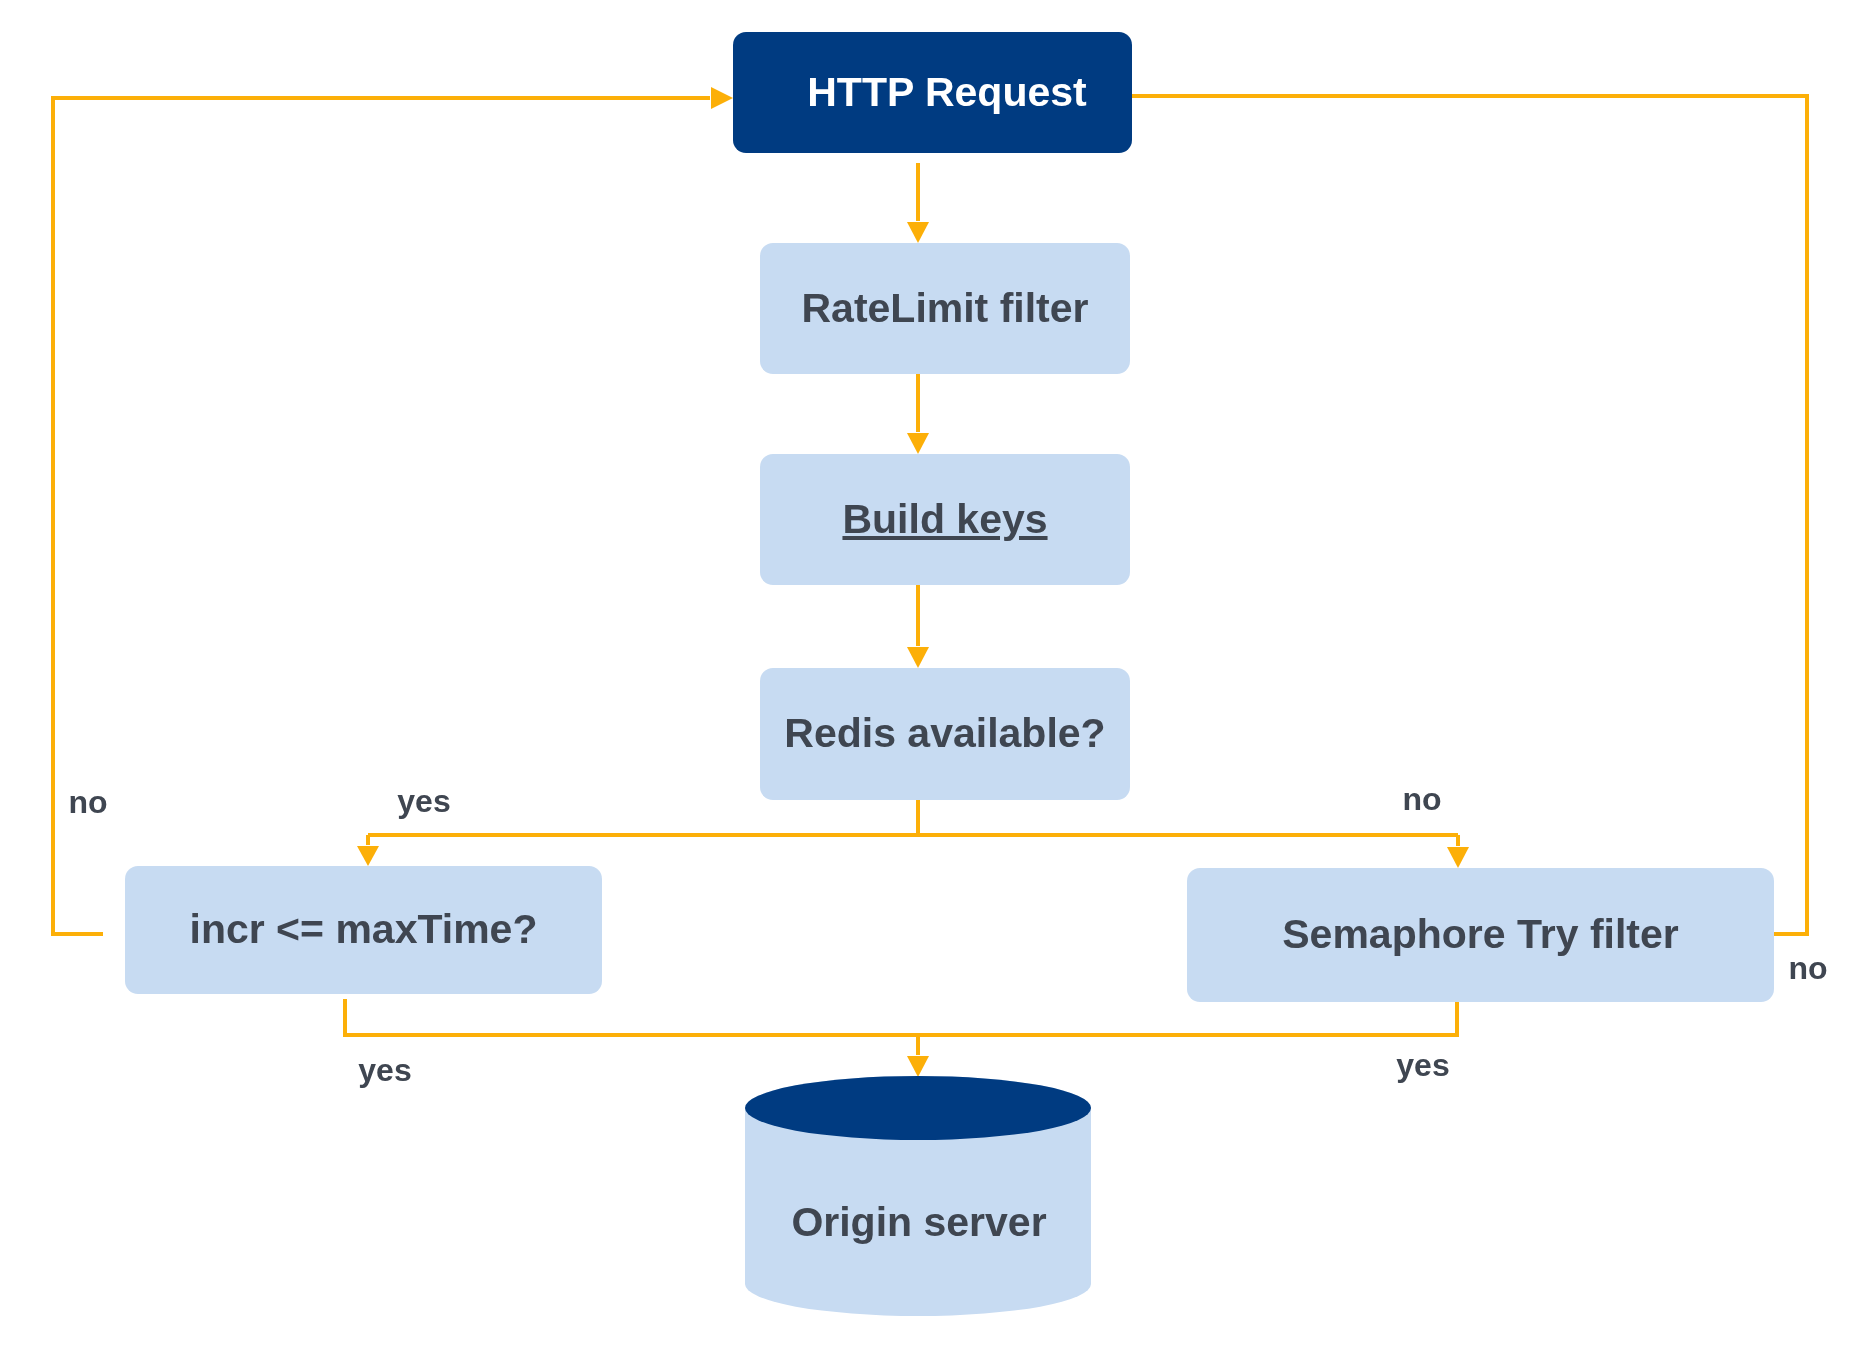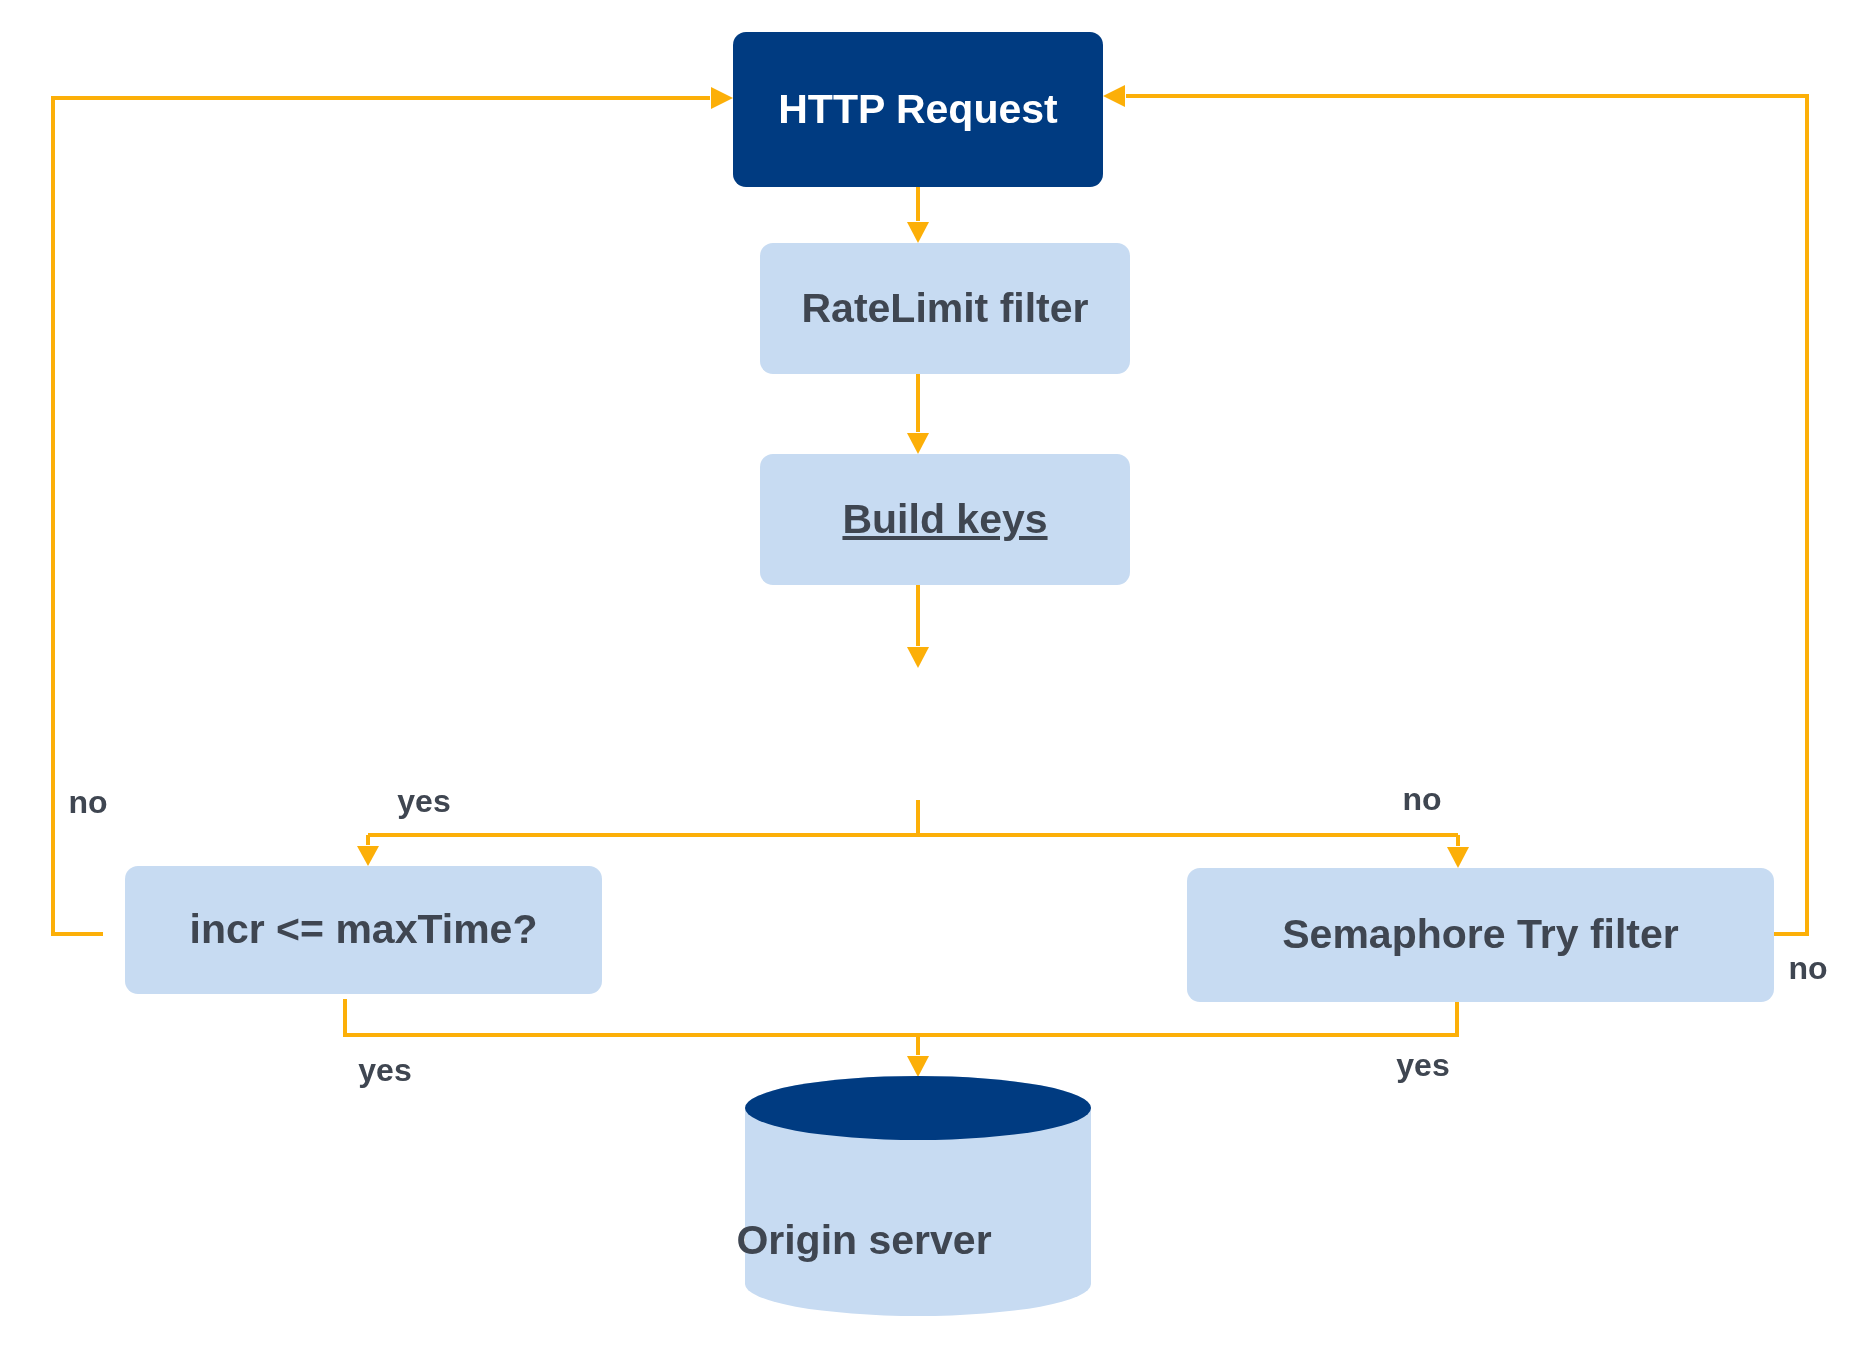--- a/index.html
+++ b/index.html
@@ -19,22 +19,22 @@
     color:var(--label-text,#3F4651);text-align:center;line-height:1.1;
   }
   .node.dark{background:var(--node-primary,#003B81);color:#ffffff;}
   .node.light{background:var(--node-secondary,#C7DBF2);margin-left:27px;}
   .edge-label{
     position:absolute;transform:translate(-50%,-50%);
     font-size:32px;font-weight:700;color:var(--label-text,#3F4651);
     white-space:nowrap;
   }
   .cyl-label{
-    position:absolute;left:864px;top:1222px;transform:translate(-50%,-50%);
-    font-size:41px;font-weight:600;color:var(--label-text,#3F4651);white-space:nowrap;margin-top:18px;
+    position:absolute;left:919px;top:1222px;transform:translate(-50%,-50%);
+    font-size:41px;font-weight:600;color:var(--label-text,#3F4651);white-space:nowrap;
   }
 </style>
 </head>
 <body>
 
 <div class="stage">
 
   <svg class="edges" viewBox="0 0 1875 1351">
 
     <g>
@@ -72,26 +72,27 @@
       <path class="edge" d="M345 999 V1035 H1457 V1002 M918 1035 V1055"></path>
       <polygon class="arrowhead" points="918,1077 907,1056 929,1056"></polygon>
     </g>
 
     <g>
       <path class="cyl-body" d="M745 1108 L745 1284 A173 32 0 0 0 1091 1284 L1091 1108 A173 32 0 0 0 745 1108 Z"></path>
       <ellipse class="cyl-top" cx="918" cy="1108" rx="173" ry="32"></ellipse>
     </g>
   </svg>
 
-  <div class="node dark" style="left:733px;top:32px;width:370px;height:155px;">HTTP Request</div>
+  <div class="node dark" style="left:733px;top:32px;width:370px;height:121px;padding-left:29px;">HTTP Request</div>
 
   <div class="node light" style="left:733px;top:243px;width:370px;height:131px;">RateLimit filter</div>
 
   <div class="node light" style="left:733px;top:454px;width:370px;height:131px;text-decoration:underline;">Build keys</div>
 
+  <div class="node light" style="left:733px;top:668px;width:370px;height:132px;">Redis available?</div>
 
   <div class="node light" style="left:98px;top:866px;width:477px;height:128px;">incr &lt;= maxTime?</div>
 
   <div class="node light" style="left:1160px;top:868px;width:587px;height:134px;">Semaphore Try filter</div>
 
   <div class="cyl-label">Origin server</div>
 
   <div class="edge-label" style="left:88px;top:802px;">no</div>
 
   <div class="edge-label" style="left:424px;top:801px;">yes</div>

